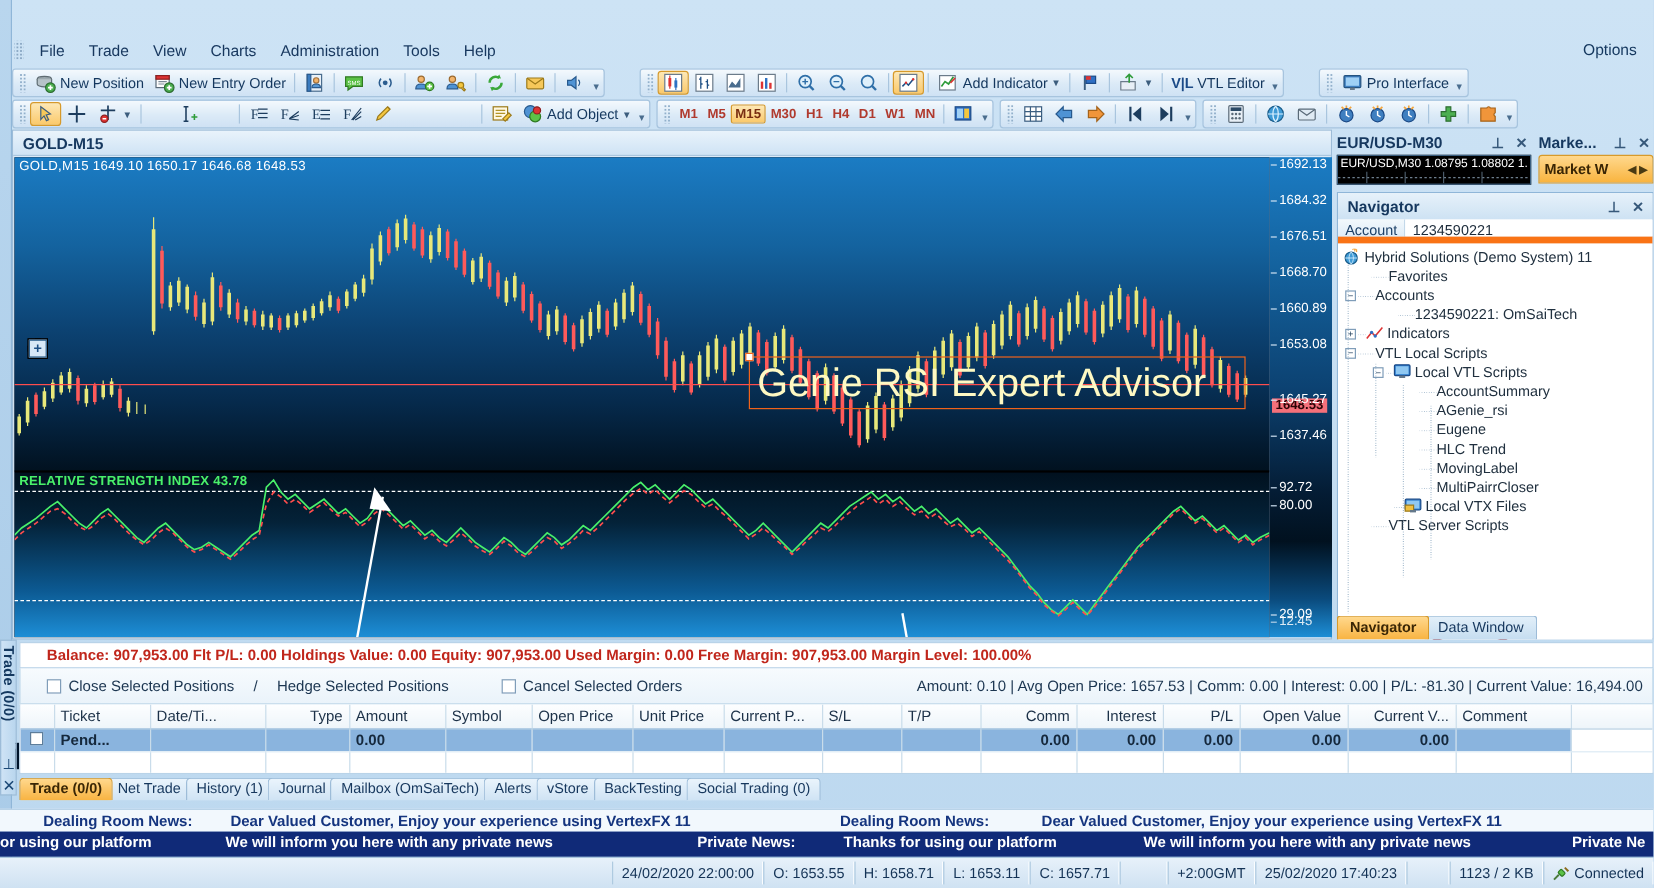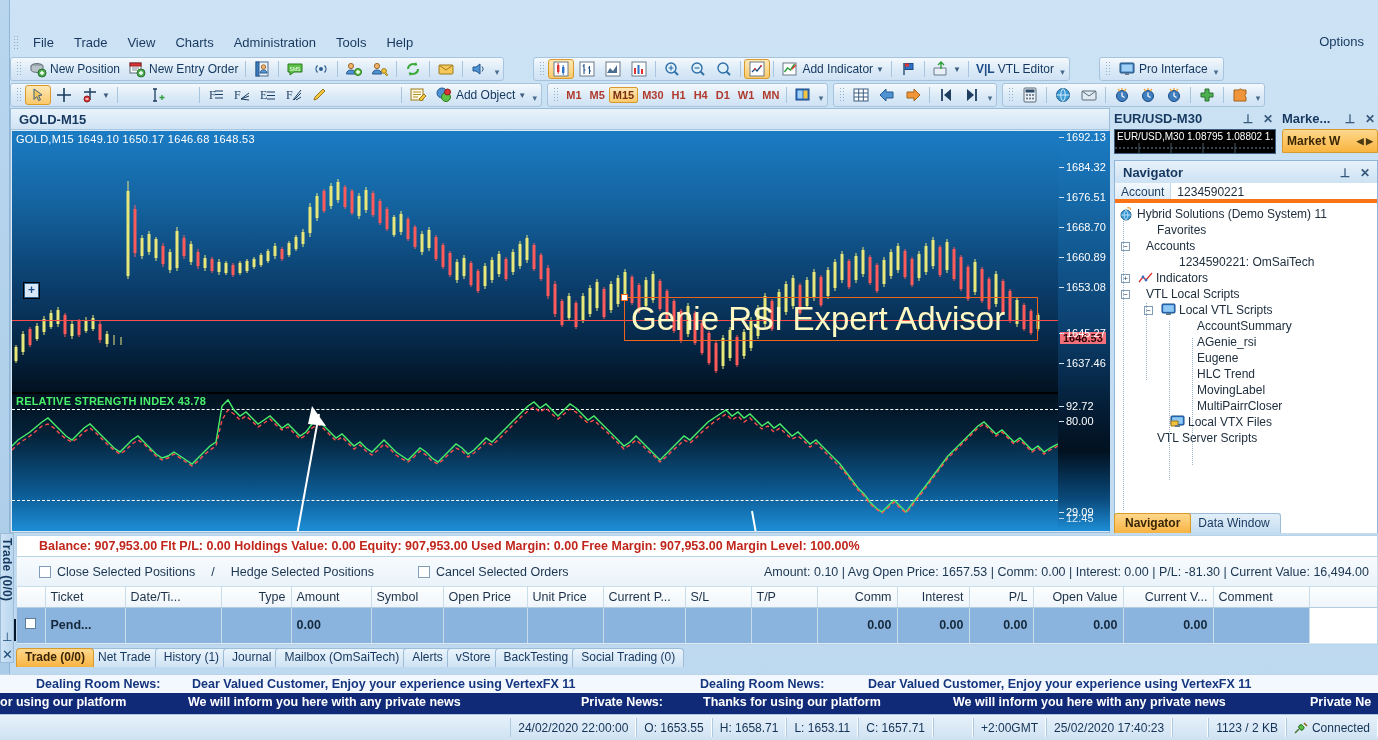--- a/index.html
+++ b/index.html
@@ -111,21 +111,21 @@
      white-space:nowrap; overflow:hidden; }
   .mw-arrows { margin-left:auto; color:#4a3a12; font-size:9px; white-space:nowrap; }
 
   
   .nav-win { position:absolute; left:1114px; top:160px; width:264px; height:373px;
      background:#fff; border:1px solid #8fb6d8; }
   .nav-hdr { height:22px; background:linear-gradient(#e6f1fa,#cde2f3);
      display:flex; align-items:center; padding:0 4px 0 8px;
      font-weight:bold; color:#15375e; font-size:13px; }
   .nav-acct { height:20px; display:flex; align-items:stretch;
-     background:#eef5fb; border-bottom:4px solid #f97316; }
+     background:#eef5fb; border-bottom:6px solid #f97316; }
   .nav-acct .k { padding:2px 6px; background:linear-gradient(#f2f8fc,#dfecf7);
      border-right:1px solid #c3d8e9; color:#1c3f66; }
   .nav-acct .v { padding:2px 6px; background:#fff; flex:1; color:#1c2b3a; }
   .tree { position:relative; padding:3px 0 0 2px; background:#fff;
      height:330px; overflow:hidden; font-size:12px; color:#20303f; }
   .tnode { display:flex; align-items:center; height:16px; white-space:nowrap; }
   .tbox { width:9px; height:9px; border:1px solid #7f9db9; background:#fff;
      font-size:8px; line-height:7px; text-align:center; color:#24425f; margin-right:2px; flex:none; }
   .dots { width:14px; height:16px; flex:none;
      background-image: radial-gradient(#9ab3c8 35%, transparent 36%);
@@ -160,21 +160,21 @@
   .cb { width:12px; height:12px; border:1px solid #7f9db9; background:#fff;
      margin-right:6px; display:inline-block; flex:none; }
   .act-right { margin-left:auto; color:#1b3550; white-space:nowrap; }
 
   .grid-wrap { position:absolute; left:16px; top:587px; width:1362px; height:58px;
      background:#fff; border:1px solid #b9d3e8; border-top:none; overflow:hidden; }
   table.grid { border-collapse:collapse; width:1362px; table-layout:fixed; }
   table.grid th { height:20px; background:linear-gradient(#fdfeff,#eef5fa);
      border-right:1px solid #c9dcea; border-bottom:1px solid #b3cde1;
      font-weight:normal; color:#1c3148; font-size:12.5px; padding:0 5px; }
-  table.grid td { height:36px; border-right:1px solid #c9dcea; border-bottom:1px solid #dceaf4;
+  table.grid td { height:19px; border-right:1px solid #c9dcea; border-bottom:1px solid #dceaf4;
      font-size:12.5px; padding:0 5px; color:#15283c; }
   tr.selrow td { background:#8ab4de; font-weight:bold; }
   tr.emptyrow td { background:#fff; }
   .ck-cell { text-align:center; }
   .ck { width:11px; height:11px; border:1px solid #5d7d9b; background:#fff; display:inline-block; }
 
   
   .btabs { position:absolute; left:16px; top:645px; width:1362px; height:22px;
      display:flex; align-items:flex-end; }
   .btab { height:19px; padding:1px 8px 0 8px; font-size:12px; color:#16375d;

